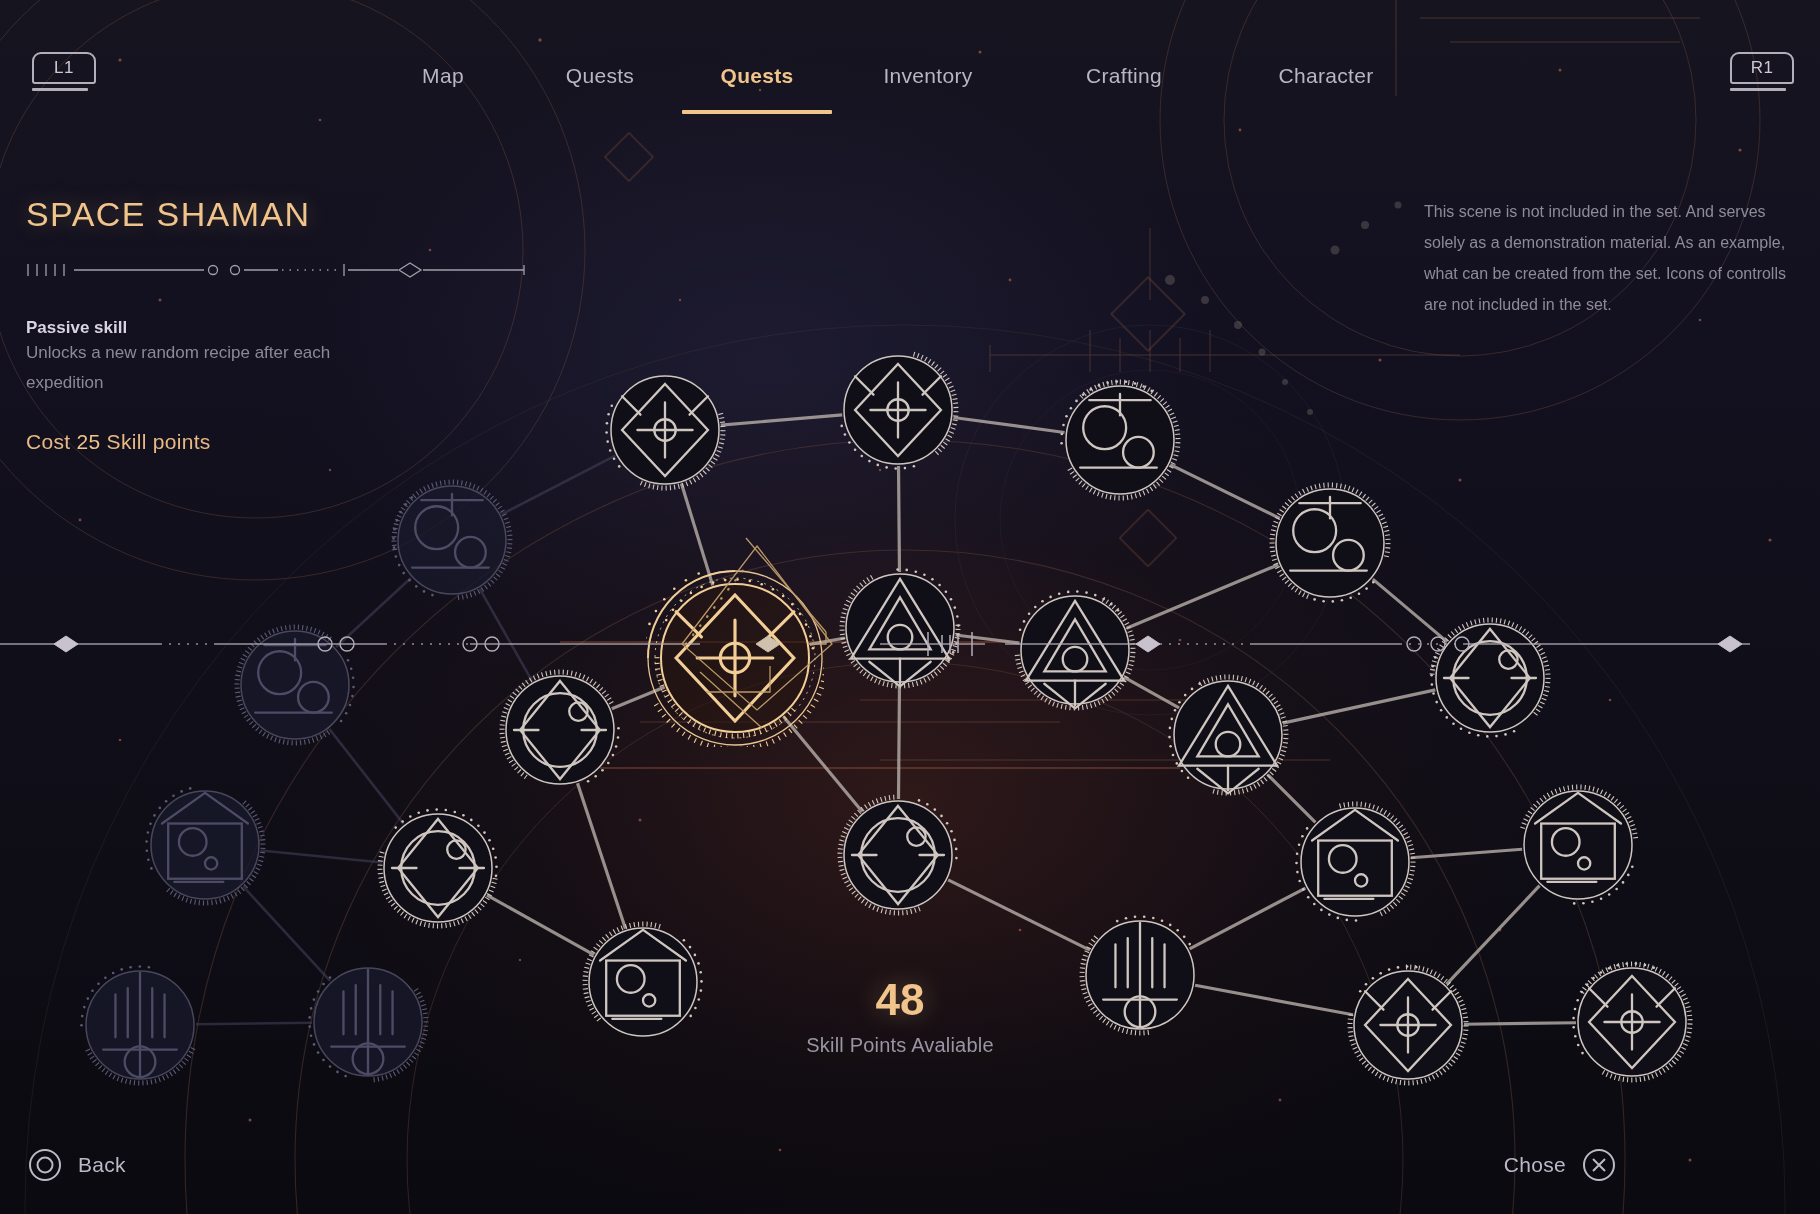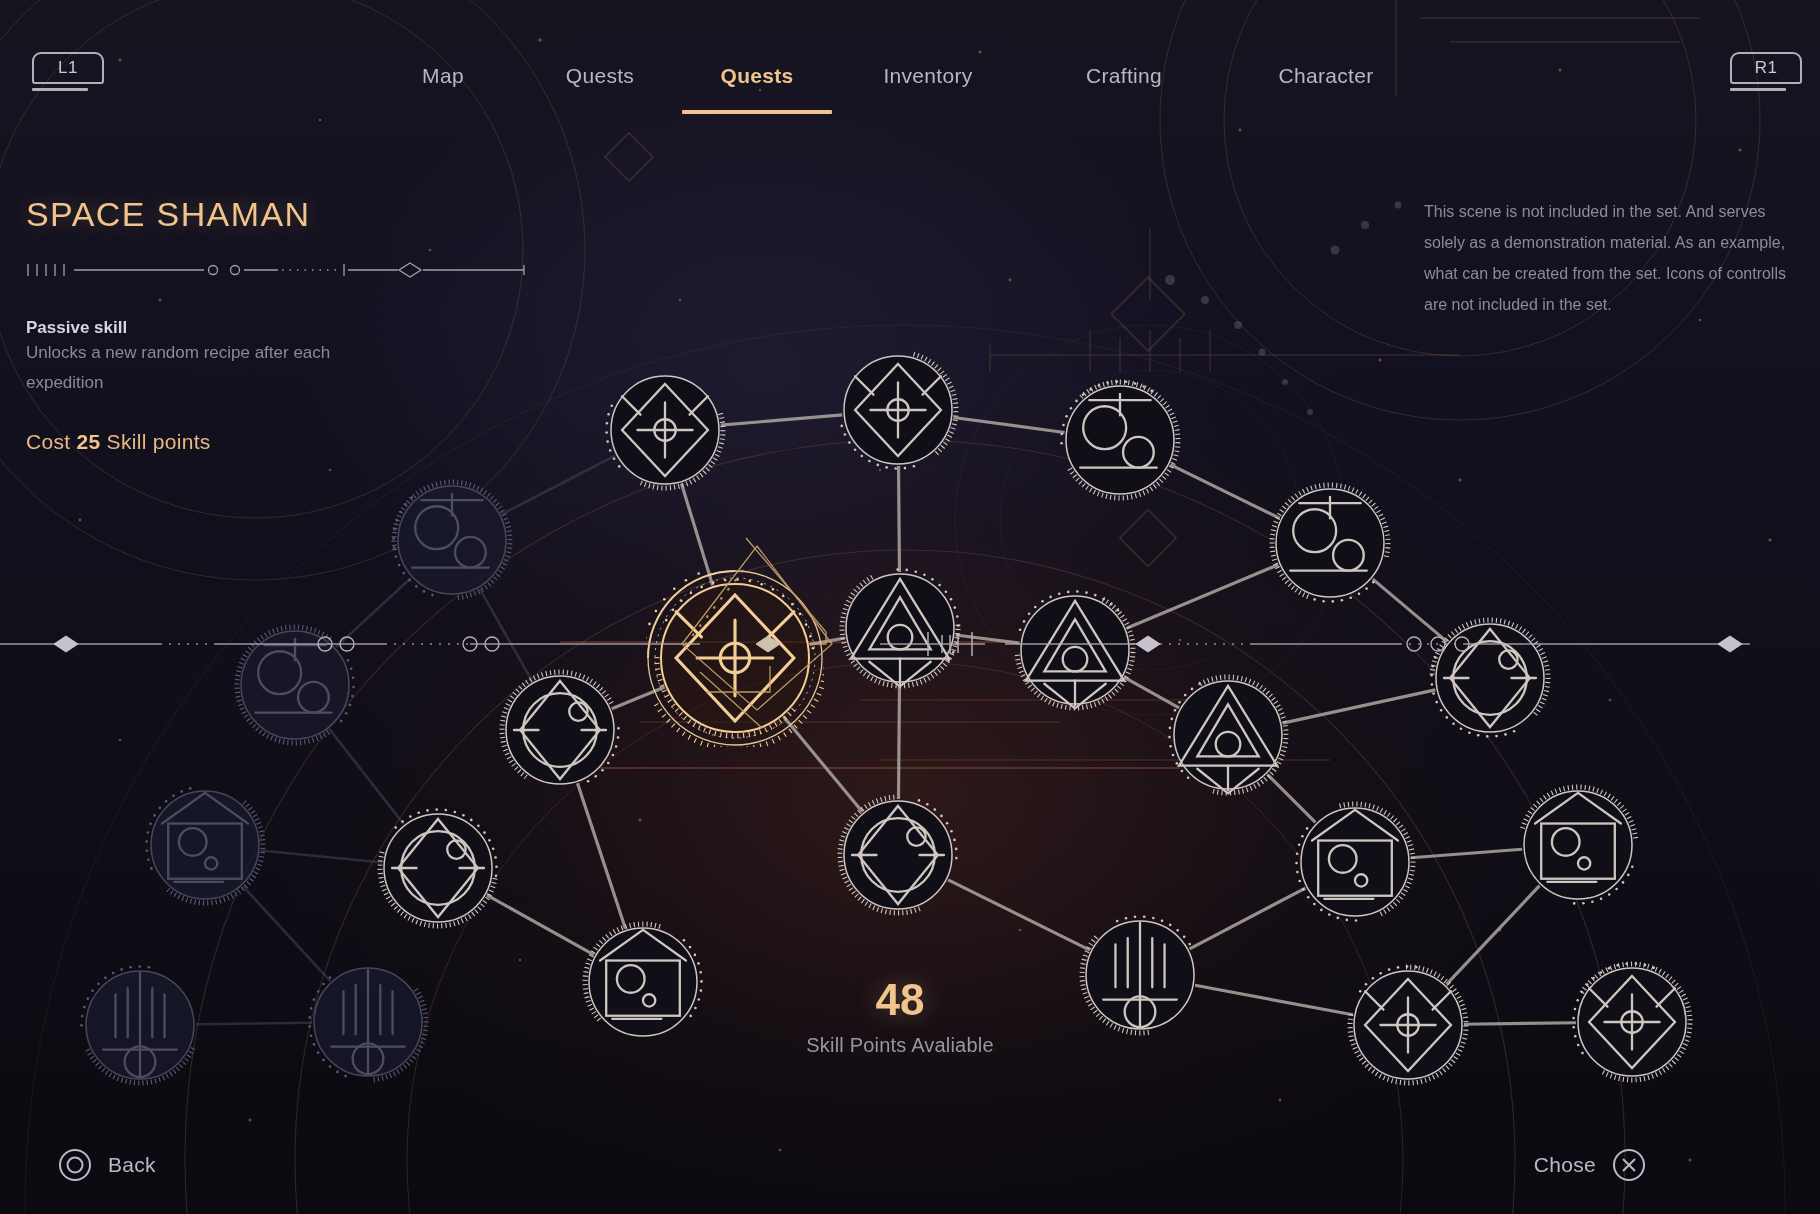--- a/index.html
+++ b/index.html
@@ -30,58 +30,58 @@
   }
   .navitem.active { color:#f0c48a; font-weight:bold; }
   .nav-underline {
     position:absolute; top:110px; height:4px; background:#f0c48a; transform:translateX(-50%);
     border-radius:1px;
   }
   .shoulder {
     position:absolute; top:52px; width:58px; height:46px; cursor:pointer;
   }
   .shoulder .cap {
-    width:72px; height:32px; border:2.2px solid #b4aeb9;
+    width:64px; height:32px; border:2.2px solid #b4aeb9;
     border-radius:9px 9px 3px 3px; display:flex; align-items:center; justify-content:center;
     font-size:17px; color:#cfc8d2; letter-spacing:0.5px;
   }
   .shoulder .bar { margin-top:4px; width:56px; height:3px; background:#b4aeb9; border-radius:1px; }
 
   
   #leftpanel { position:absolute; left:26px; top:195px; width:420px; z-index:40; }
   #skill-title {
     font-size:34px; font-weight:normal; letter-spacing:1.4px; color:#f0c48a;
     text-shadow:0 0 22px rgba(240,196,138,0.28);
   }
   #title-deco { margin-top:28px; width:500px; height:16px; }
   #skill-type { margin-top:36px; font-size:17px; font-weight:bold; color:#d9d4e0; }
   #skill-desc { font-size:17px; line-height:30px; color:#8d8896; width:340px; }
   #skill-cost { margin-top:32px; font-size:21px; color:#e8b884; letter-spacing:0.3px; }
-  #skill-cost b { font-weight:bold; color:#f0c48a; }
+  #skill-cost b { font-weight:normal; color:#f0c48a; }
 
   
   #disclaimer {
     position:absolute; right:26px; top:196px; width:370px; z-index:40;
     font-size:16px; line-height:31px; color:#8e8a98; text-align:left;
   }
 
   
   #points-block {
     position:absolute; left:900px; top:975px; transform:translateX(-50%);
     text-align:center; z-index:40;
   }
   #points-value {
     font-size:44px; font-weight:bold; color:#f0c48a;
     text-shadow:0 0 26px rgba(240,196,138,0.32);
   }
   #points-label { margin-top:9px; font-size:20px; color:#9a95a4; letter-spacing:0.2px; }
 
   
   #bottombar {
-    position:absolute; left:0; bottom:0; width:1644px; height:110px; z-index:40;margin-left:30px;
+    position:absolute; left:0; bottom:0; width:1644px; height:110px; z-index:40;
   }
   .btn-group {
     position:absolute; bottom:32px; display:flex; align-items:center; gap:16px; cursor:pointer;
   }
   #btn-back { left:28px; }
   #btn-chose { right:28px; }
   .btn-label { font-size:21px; color:#bdb8c6; letter-spacing:0.3px; }
   .pad-icon { width:34px; height:34px; flex:0 0 34px; }
 
   

